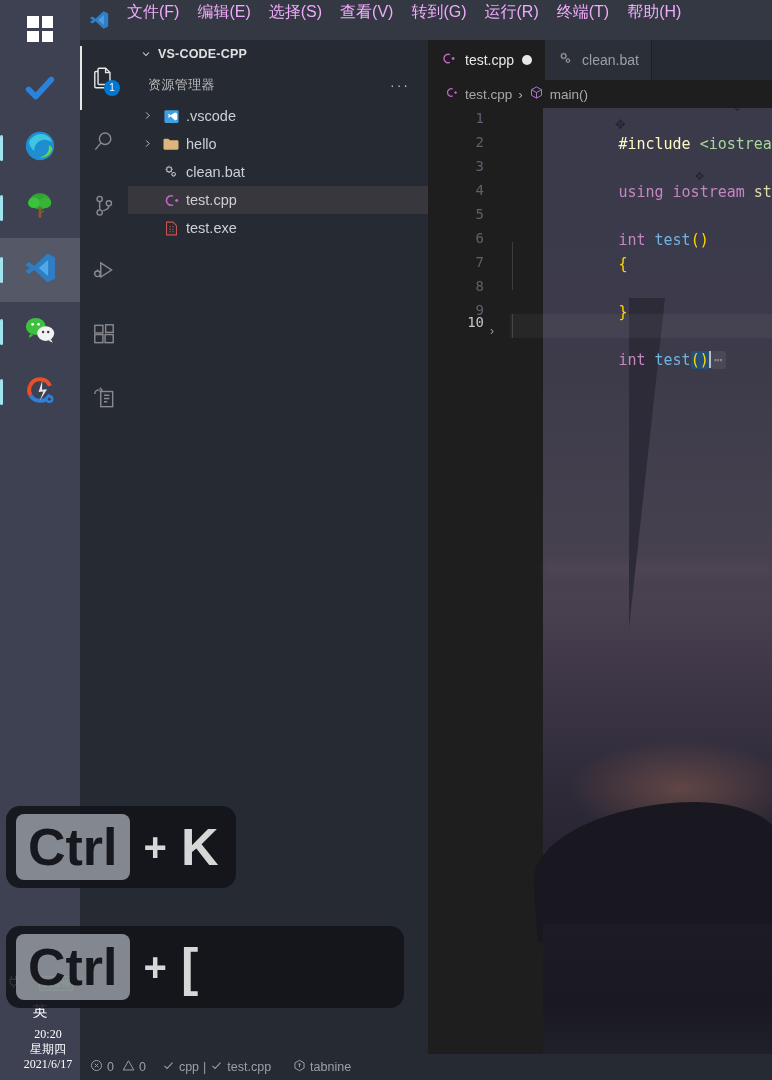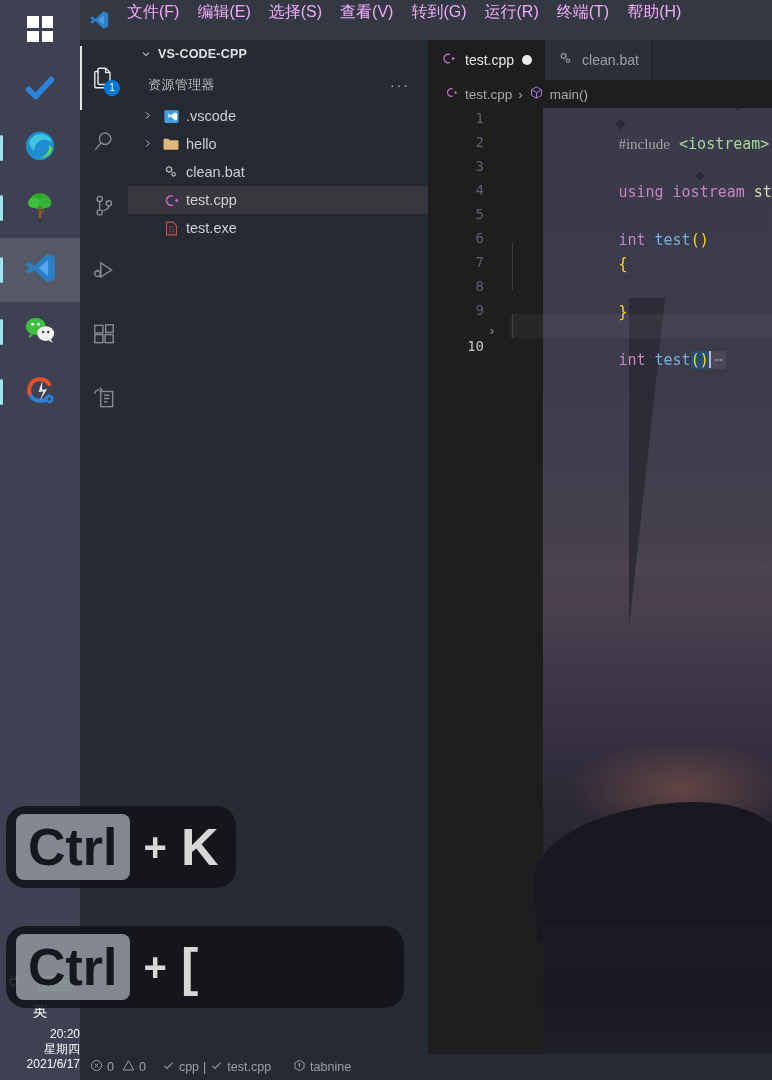--- a/index.html
+++ b/index.html
@@ -34,21 +34,21 @@
     position:absolute; left:0; bottom:0; width:80px;
     display:flex; flex-direction:column; align-items:center; z-index:41;
     color:#fff; font-size:11px;
   }
   #tray .trayrow{ display:flex; align-items:center; justify-content:center; gap:18px; margin:6px 0 4px; }
   .battpct{
     background:#17a81a; color:#fff; font-size:11px; font-weight:bold;
     padding:0 2px; border:1px solid #fff; border-radius:2px; line-height:13px;
   }
   #tray .ime{ font-size:15px; margin:6px 0; }
-  #tray .clock{ text-align:right; line-height:15px; font-size:12px; padding-bottom:8px; width:80px; padding-left:16px;}
+  #tray .clock{ text-align:center; line-height:15px; font-size:12px; padding-bottom:8px; width:80px; padding-left:16px;font-family:Liberation Serif, serif;}
 
   
   #vscode{
     position:absolute; left:80px; top:0; width:692px; height:1080px;
     background:#1e1e1e; color:#cccccc; z-index:10;
   }
 
   
   #menubar{
     height:40px; background:#3c3c3c; display:flex; align-items:center;
@@ -166,41 +166,41 @@
   }
   .ln.cur{ color:#c6c6c6; }
   .foldchev{ position:absolute; left:62px; font-size:12px; color:#9a9a9a; }
   .codeline{
     position:absolute; left:82px; right:0; height:24px; line-height:24px;
     font-family:"DejaVu Sans Mono","Liberation Mono",monospace; font-size:15px; white-space:pre;
   }
   .hl-curline{ position:absolute; left:82px; right:0; height:24px; background:rgba(255,255,255,.045); }
   .indentguide{ position:absolute; left:84px; width:1px; background:rgba(255,255,255,.14); }
   .sel{ background:#264f78; }
-  .c-pp{ color:#a3a3a3;font-family:Liberation Serif, serif; }
+  .c-pp{ color:#fef9c3; }
   .c-str{ color:#a6d79b; }
   .c-kw{ color:#c586c0; }
   .c-fnblue{ color:#6fb3e0; }
   .c-brace{ color:#ffd700; }
   .c-yellow{ color:#dcdcaa; }
   .c-plain{ color:#d4d4d4; }
   .fold-ell{ color:#8a8a8a; background:rgba(255,255,255,.07); padding:0 3px; border-radius:2px; }
   .cursor{ display:inline-block; width:2px; height:17px; background:#bcbcbc; vertical-align:-3px; }
 
   
   #statusbar{
     height:26px; background:#252a33; display:flex; align-items:center;
     font-size:12.5px; color:#9aa0a6; gap:4px; padding-left:4px;
   }
   .sb{ display:flex; align-items:center; gap:4px; padding:0 6px; height:26px; }
 
   
   .keyov{
     position:absolute; z-index:60; background:rgba(17,19,24,.86);
-    border-radius:20px; display:flex; align-items:center; flex-wrap:wrap;
+    border-radius:14px; display:flex; align-items:center; flex-wrap:wrap;
     color:#d7d7d7;
   }
   #keyov1{ left:6px; top:806px; padding:8px 18px 8px 10px; }
   #keyov2{ left:6px; top:926px; padding:8px 18px 8px 10px; width:398px; }
   .kcap{
     background:rgba(200,205,215,.62); color:#16181d; border-radius:8px;
     padding:2px 12px; font-size:52px; font-weight:bold; line-height:62px;
   }
   .kplus{ font-size:40px; font-weight:bold; margin:0 14px; color:#d7d7d7; }
   .kchar{ font-size:52px; font-weight:bold; color:#d7d7d7; line-height:62px; }
@@ -429,21 +429,21 @@
           <div id="gutter">
             <span class="ln" style="top:2px;">1</span>
             <span class="ln" style="top:26px;">2</span>
             <span class="ln" style="top:50px;">3</span>
             <span class="ln" style="top:74px;">4</span>
             <span class="ln" style="top:98px;">5</span>
             <span class="ln" style="top:122px;">6</span>
             <span class="ln" style="top:146px;">7</span>
             <span class="ln" style="top:170px;">8</span>
             <span class="ln" style="top:194px;">9</span>
-            <span class="ln cur" style="top:230px;margin-left:8px;">10</span>
+            <span class="ln cur" style="top:206px;margin-left:8px;">10</span>
             <span class="foldchev" style="top:216px;">›</span>
           </div>
 
           <div class="codeline" style="top:0px;">
             <span class="c-pp">#include</span><span> </span><span class="c-str">&lt;iostream&gt;</span>
           </div>
           <div class="codeline" style="top:48px;">
             <span class="c-kw">using iostream</span><span> </span><span class="c-yellow">std;</span>
           </div>
           <div class="codeline" style="top:96px;">

